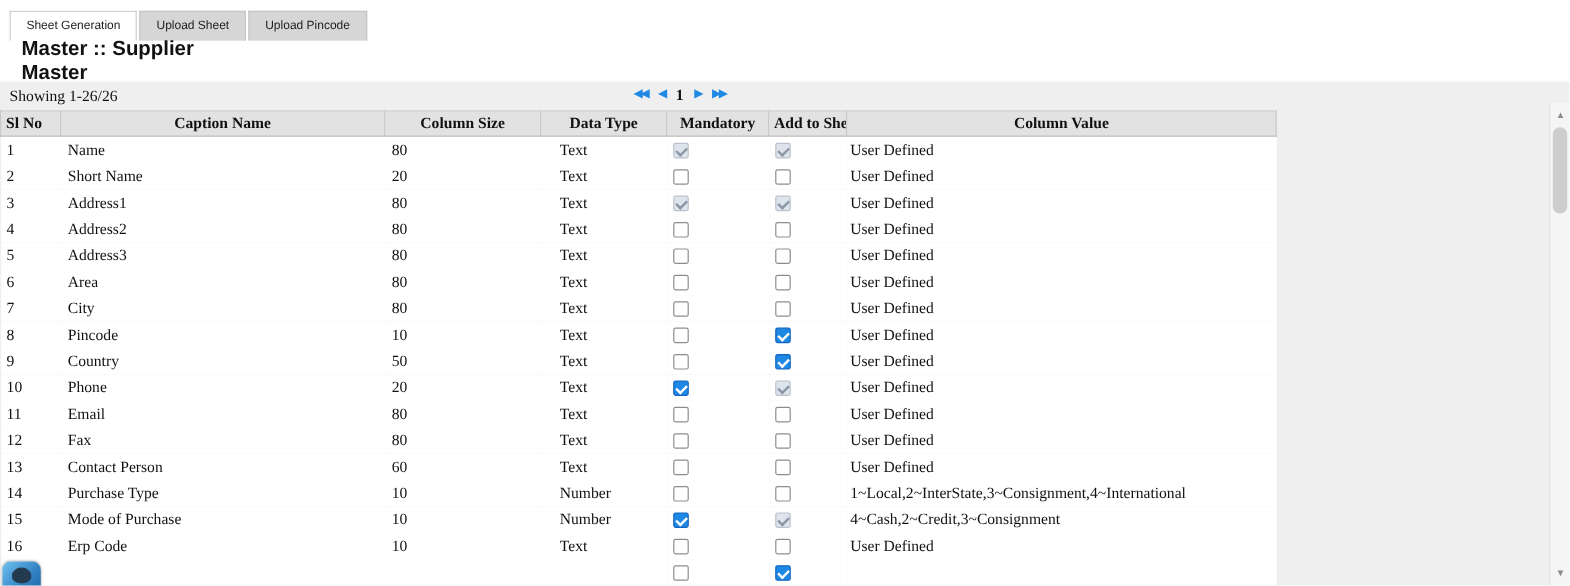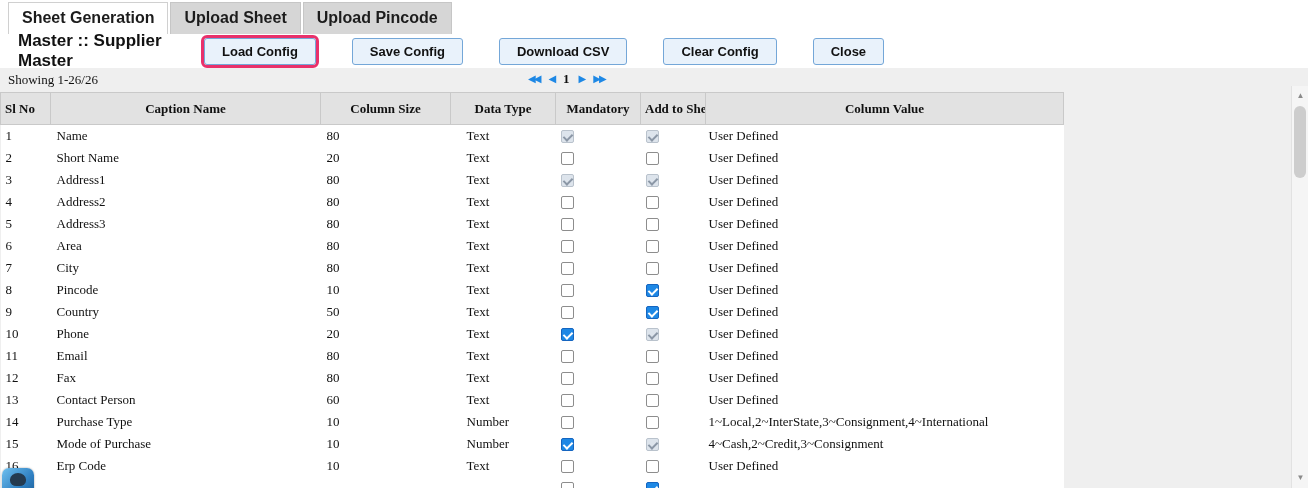--- a/index.html
+++ b/index.html
@@ -3,21 +3,21 @@
 <meta charset="utf-8">
 <style>
   * { margin:0; padding:0; box-sizing:border-box; }
   html,body { width:1308px; height:488px; overflow:hidden; background:#ffffff;
               font-family:"Liberation Sans", sans-serif; }
   .app { position:relative; width:1308px; height:488px; }
 
   
   .tabbar { position:absolute; top:0; left:0; right:0; height:34px; background:#ffffff;
             display:flex; align-items:flex-end; padding-left:8px; gap:2px; }
-  .tab { padding:6px 13px 7px; font-size:16px; font-weight:bold; color:#1c1c1c;
+  .tab { padding:6px 13px 7px; font-size:10px; font-weight:normal; color:#1c1c1c;
          background:#d6d6d6; border:1px solid #c6c6c6; border-bottom:none; cursor:pointer; }
   .tab.active { background:#ffffff; border-color:#d0d0d0; }
 
   
   .toolbar { position:absolute; top:34px; left:0; right:0; height:34px; background:#ffffff;
              display:flex; align-items:center; }
   .master-label { margin-left:18px; font-size:17px; font-weight:bold; color:#111; width:150px; }
   .btnrow { display:flex; align-items:center; }
   .tbtn { margin-left:36px; padding:5px 17px; font-size:13px; font-weight:bold; color:#111;
           background:#e9f2fb; border:1px solid #74a7d8; border-radius:3px;
@@ -29,21 +29,21 @@
              background:#efefef; overflow:hidden;font-family:Liberation Serif, serif; }
   .statusline { position:relative; height:22px; }
   .showing { position:absolute; left:8px; top:4px; font-size:13px; color:#111; }
   .pagination { position:absolute; left:528px; top:2px; display:flex; align-items:center; gap:9px; }
   .pg-icon { color:#1e88e5; font-size:10px; letter-spacing:-2px; cursor:pointer; line-height:18px; }
   .pg-num { font-size:13px; font-weight:bold; color:#111; letter-spacing:0; }
 
   
   table { border-collapse:collapse; table-layout:fixed; width:1063px; margin-top:2px; }
   th { background:#e2e2e2; border:1px solid #c9c9c9; font-size:13px; font-weight:bold;
-       color:#111; height:32px; padding:0 4px; white-space:nowrap; overflow:hidden; }
+       color:#111; height:21px; padding:0 4px; white-space:nowrap; overflow:hidden; }
   td { background:#ffffff; font-size:13px; color:#111; height:22px; padding:0 4px;
        white-space:nowrap; overflow:hidden; vertical-align:middle; }
   th.col0 { text-align:left; }  th.col1, th.col2, th.col3, th.col4, th.col6 { text-align:center; }
   th.col5 { text-align:left; }
   td.c-sl { padding-left:5px; }
   td.c-caption { padding-left:6px; }
   td.c-size { padding-left:6px; }
   td.c-type { padding-left:16px; }
   td.c-mand, td.c-add { padding-left:5px; }
   td.c-value { padding-left:3px; }
@@ -81,27 +81,20 @@
 <div class="app">
 
   <div class="tabbar">
       <div class="tab active">Sheet Generation</div>
       <div class="tab">Upload Sheet</div>
       <div class="tab">Upload Pincode</div>
     </div>
 
   <div class="toolbar">
     <span class="master-label">Master :: Supplier Master</span>
-    <div class="btnrow">
-        <button class="tbtn highlighted">Load Config</button>
-        <button class="tbtn">Save Config</button>
-        <button class="tbtn">Download CSV</button>
-        <button class="tbtn">Clear Config</button>
-        <button class="tbtn">Close</button>
-      </div>
   </div>
 
   <div class="content">
     <div class="statusline">
       <span class="showing">Showing 1-26/26</span>
       <div class="pagination">
         <span class="pg-icon">◀◀</span>
         <span class="pg-icon">◀</span>
         <span class="pg-num">1</span>
         <span class="pg-icon">▶</span>

